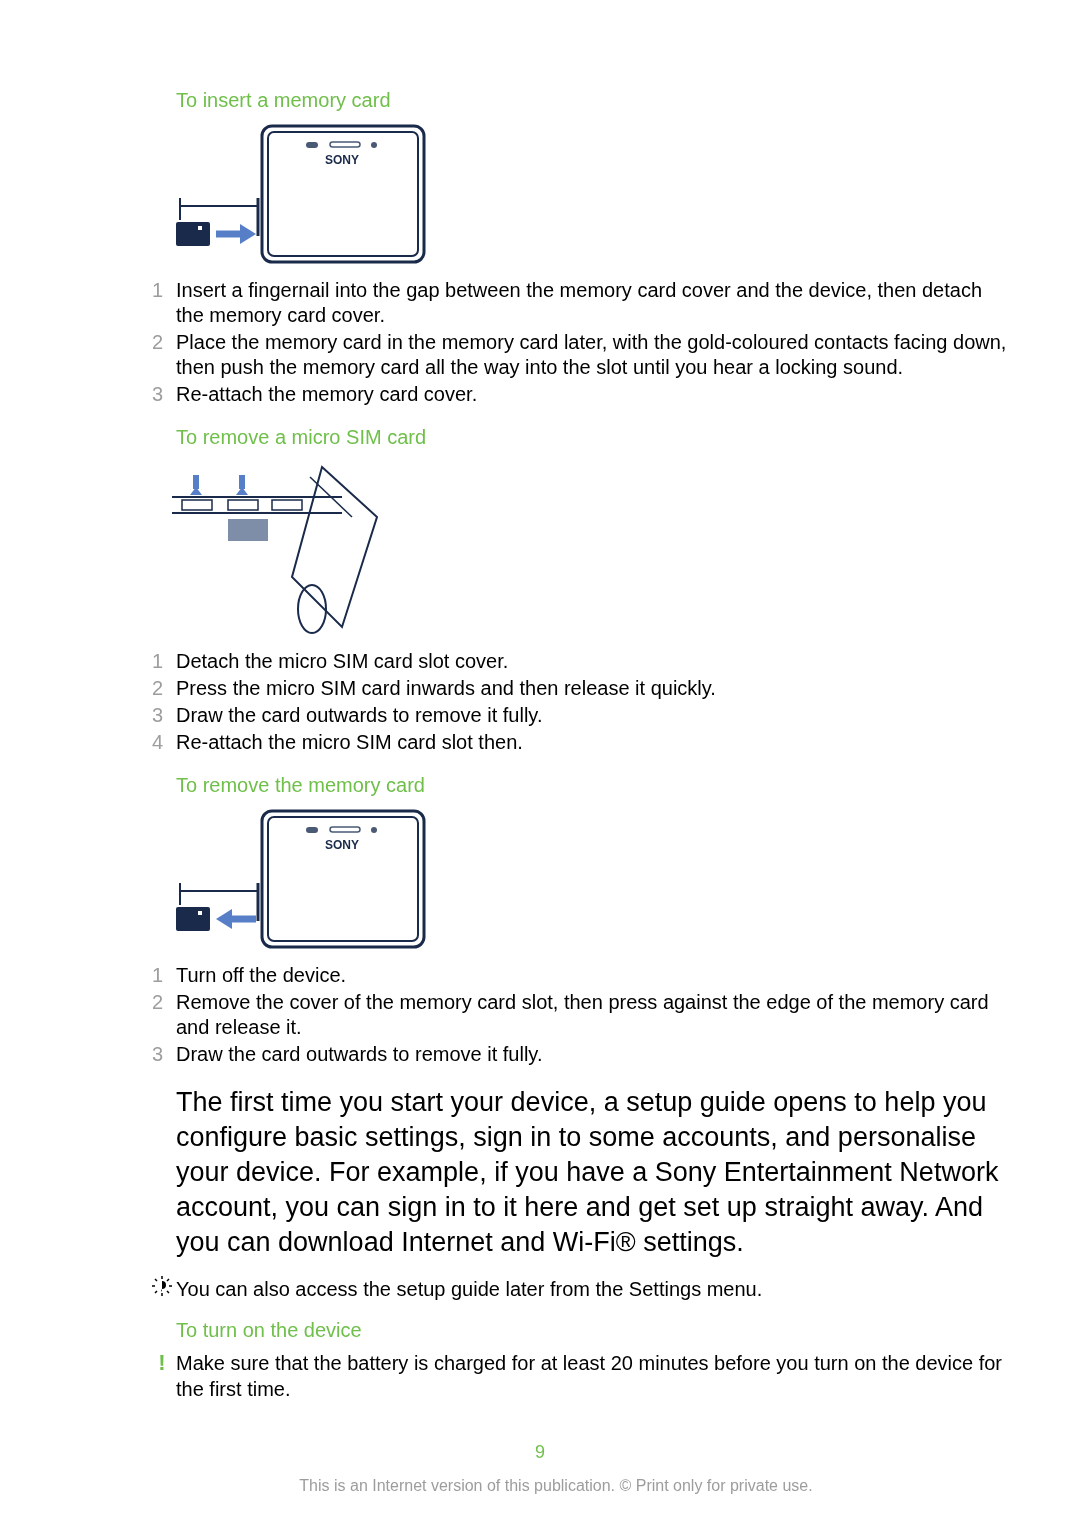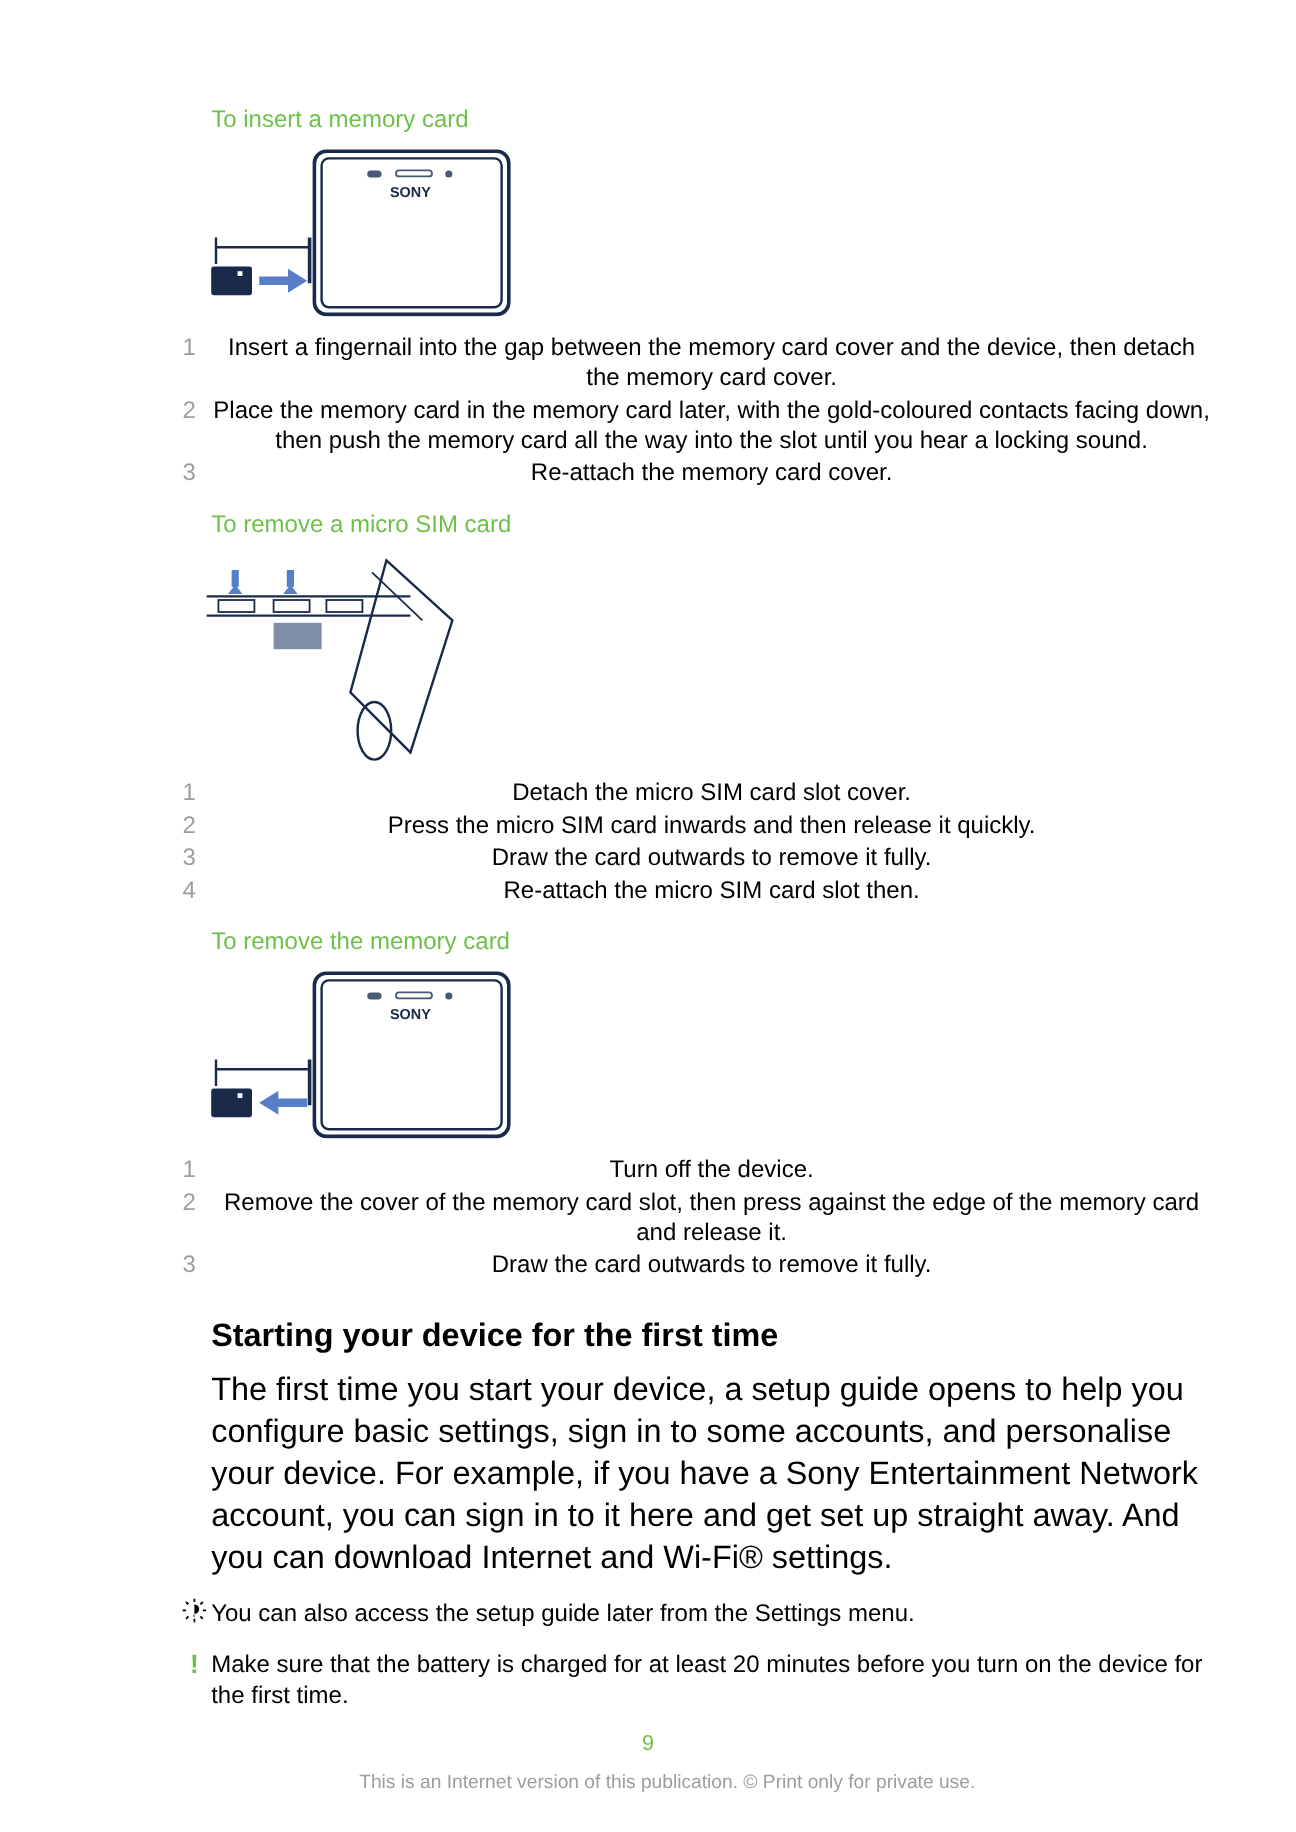--- a/index.html
+++ b/index.html
@@ -54,21 +54,20 @@
   }
   .note-text {
     font-size: 20px;
     line-height: 1.3;
   }
   ol.steps {
     list-style: none;
     margin: 6px 0 18px 0;
     padding: 0;
     counter-reset: step;
-    text-align: center;
   }
   ol.steps > li {
     position: relative;
     padding-left: 0;
     margin: 0 0 2px 0;
     font-size: 20px;
     line-height: 1.25;
     counter-increment: step;
   }
   ol.steps > li::before {
@@ -185,33 +184,33 @@
       <line x1="84" y1="114" x2="58" y2="114" stroke="#577fc7" stroke-width="7"></line>
       <polygon points="60,104 44,114 60,124" fill="#577fc7"></polygon>
     </svg>
   </div>
   <ol class="steps">
     <li>Turn off the device.</li>
     <li>Remove the cover of the memory card slot, then press against the edge of the memory card and release it.</li>
     <li>Draw the card outwards to remove it fully.</li>
   </ol>
 
-  <div class="heading">Starting your device for the first time</div>
   <p class="body">The first time you start your device, a setup guide opens to help you configure basic settings, sign in to some accounts, and personalise your device. For example, if you have a Sony Entertainment Network account, you can sign in to it here and get set up straight away. And you can download Internet and Wi-Fi® settings.</p>
 
   <div class="note-row">
     <span class="note-icon">
       <svg width="20" height="20" viewBox="0 0 20 20">
           <path d="M10 3 L10 0 M10 17 L10 20 M3 10 L0 10 M17 10 L20 10 M5 5 L3 3 M15 5 L17 3 M5 15 L3 17 M15 15 L17 17" stroke="#000" stroke-width="1.5"></path>
           <path d="M10 5 a4 4 0 0 1 0 8 a2 2 0 0 0 0 3" fill="#000"></path>
         </svg>
     </span>
     <span class="note-text">You can also access the setup guide later from the Settings menu.</span>
   </div>
 
+  <div class="section-title">To turn on the device</div>
   <div class="note-row">
     <span class="note-icon warn">!</span>
     <span class="note-text">Make sure that the battery is charged for at least 20 minutes before you turn on the device for the first time.</span>
   </div>
 
   <div class="page-number">9</div>
   <div class="footer-text">This is an Internet version of this publication. © Print only for private use.</div>
 </div>
 
 </body></html>

